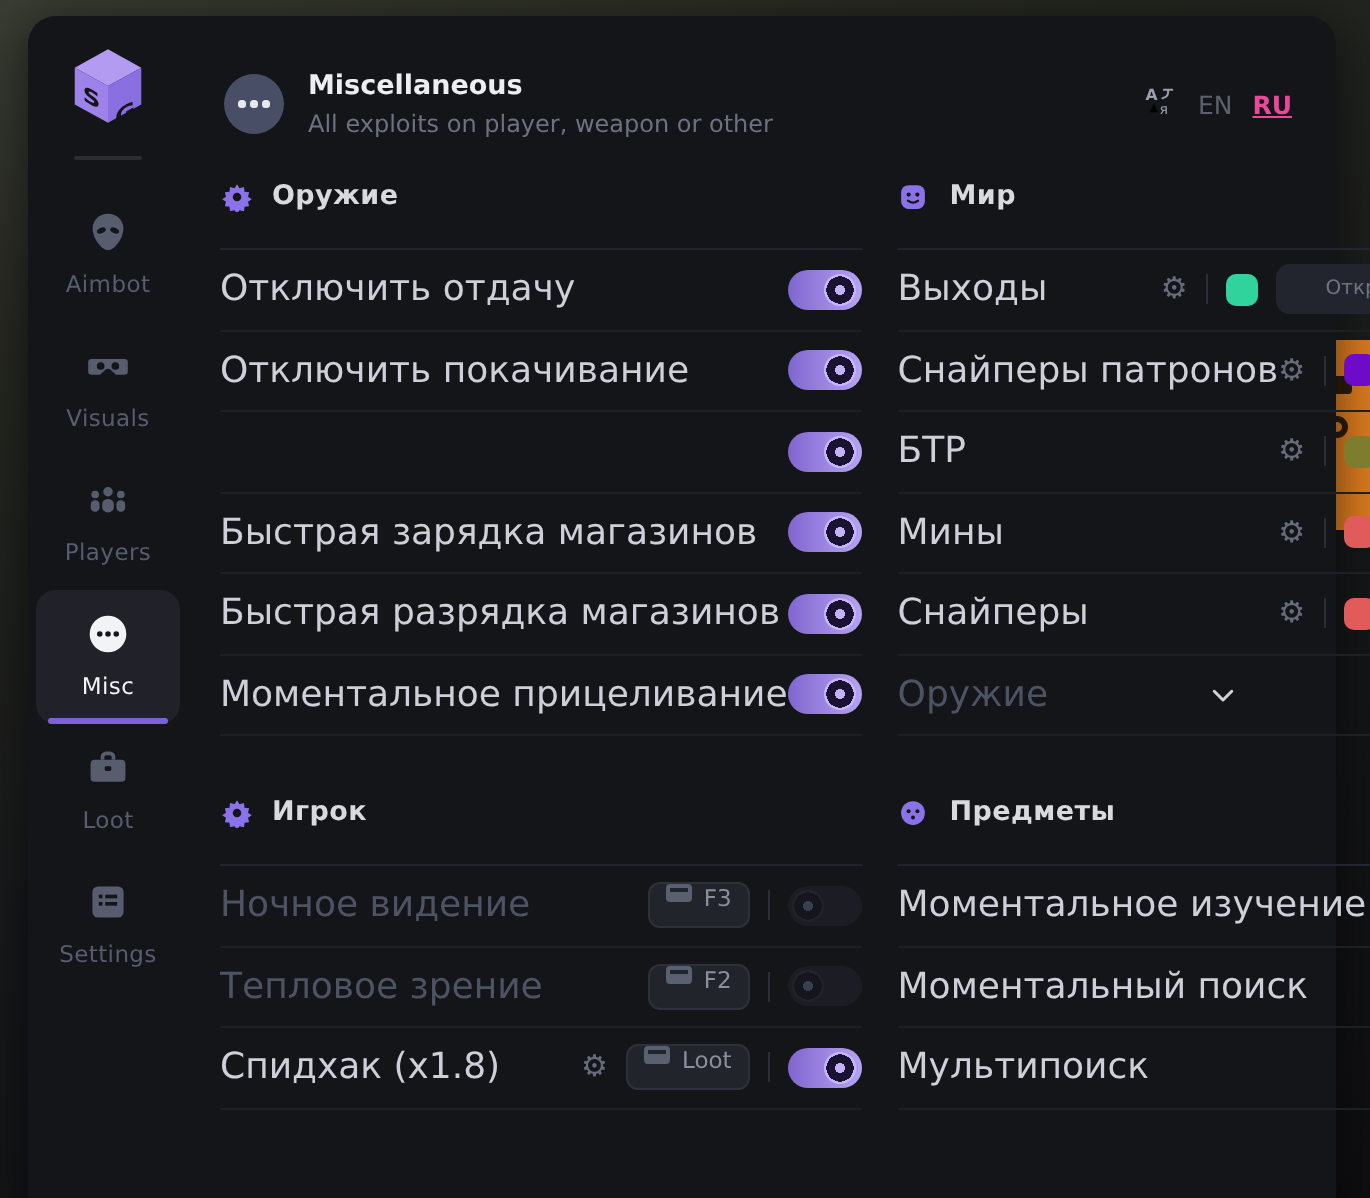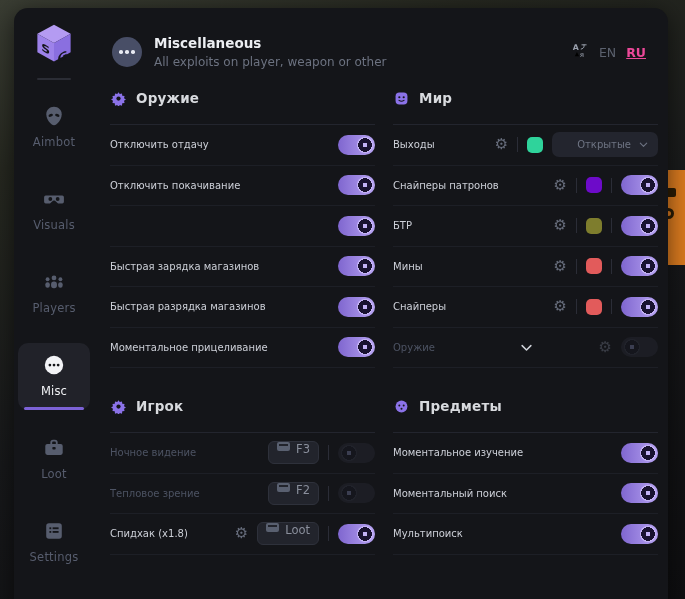--- a/index.html
+++ b/index.html
@@ -17,21 +17,21 @@
   .bg-accent .frag2{position:absolute;left:3px;top:38px;width:11px;height:11px;border:3px solid #2b1c05;border-radius:50%;}
   .window {
     position:absolute; left:14px; top:8px; width:654px; height:610px;
     background:#141519; border-radius:14px; z-index:1; display:flex;
     box-shadow:0 4px 24px rgba(0,0,0,.55);
   }
   
   .sidebar { width:80px; padding:14px 4px 0; display:flex; flex-direction:column; align-items:center; flex:none; }
   .logo { width:42px; height:42px; margin-bottom:14px; }
   .logo-divider { width:34px; height:2px; background:#2b2d35; border-radius:1px; margin-bottom:14px; }
-  .nav { display:flex; flex-direction:column; align-items:stretch; width:100%; gap:16px; }
+  .nav { display:flex; flex-direction:column; align-items:stretch; width:100%; }
   .nav-item {
     display:flex; flex-direction:column; align-items:center; gap:7px;
     padding:10px 0 12px; color:#575d6e; cursor:pointer; border-radius:10px;
     position:relative;
   }
   .nav-item .nav-icon-slot{ width:24px; height:24px; display:flex; align-items:center; justify-content:center; }
   .nav-item .nav-icon-slot svg{ width:22px; height:22px; }
   .nav-label { font-size:11.5px; letter-spacing:.2px; }
   .nav-item.active { background:#212229; color:#f2f3f6; }
   .nav-item.active::after{
@@ -61,21 +61,21 @@
   .sec-icon-slot { width:16px; height:16px; display:flex; align-items:center; justify-content:center; color:#8b72e8; }
   .sec-icon-slot svg{ width:15px; height:15px; }
   .sec-title { font-size:13.5px; font-weight:bold; color:#d8dade; letter-spacing:.2px; }
   .sec-divider { height:1px; background:#23252e; margin-top:8px; }
   .rows { }
   .row {
     height:40.5px; display:flex; align-items:center;
     border-bottom:1px solid #1d1f26;
   }
   .row:last-child{ border-bottom:1px solid #1d1f26; }
-  .row-label { font-size:10px; color:#cdd0d8; white-space:nowrap; overflow:hidden; }
+  .row-label { font-size:18px; color:#cdd0d8; white-space:nowrap; overflow:hidden; }
   .row-label.dim { color:#4d5363; }
   .controls { margin-left:auto; display:flex; align-items:center; gap:9px; }
   
   .gear { color:#666c7b; font-size:15px; line-height:1; cursor:pointer; font-family:"DejaVu Sans",sans-serif; }
   .gear.dim { opacity:.45; }
   .vsep { width:1px; height:15px; background:#2b2d37; }
   .swatch { width:16px; height:16px; border-radius:5px; cursor:pointer; }
   .dropdown {
     height:25px; background:#23252e; border-radius:7px; display:flex; align-items:center;
     gap:7px; padding:0 9px 0 11px; cursor:pointer;

